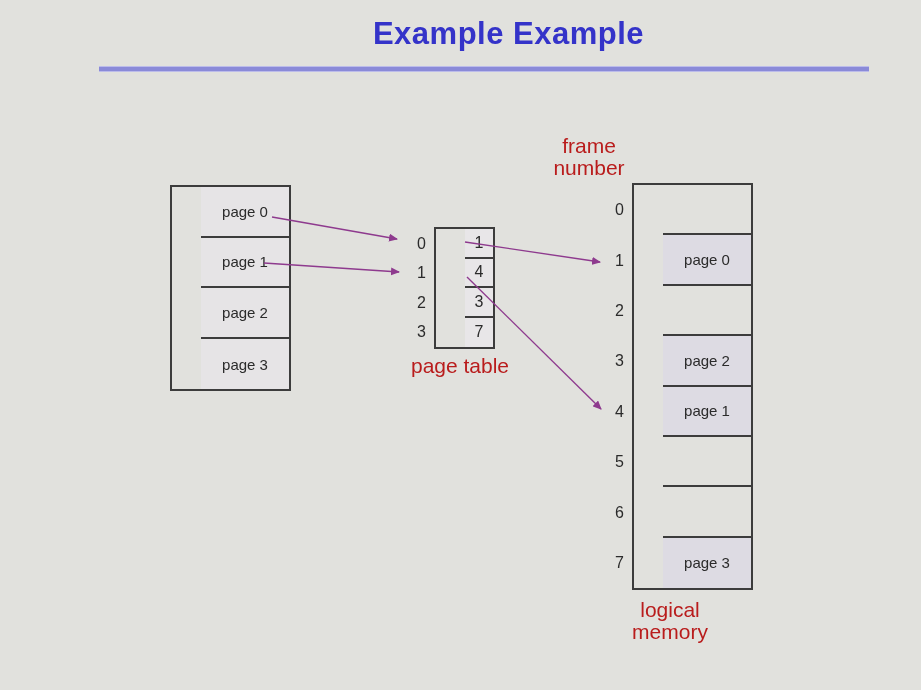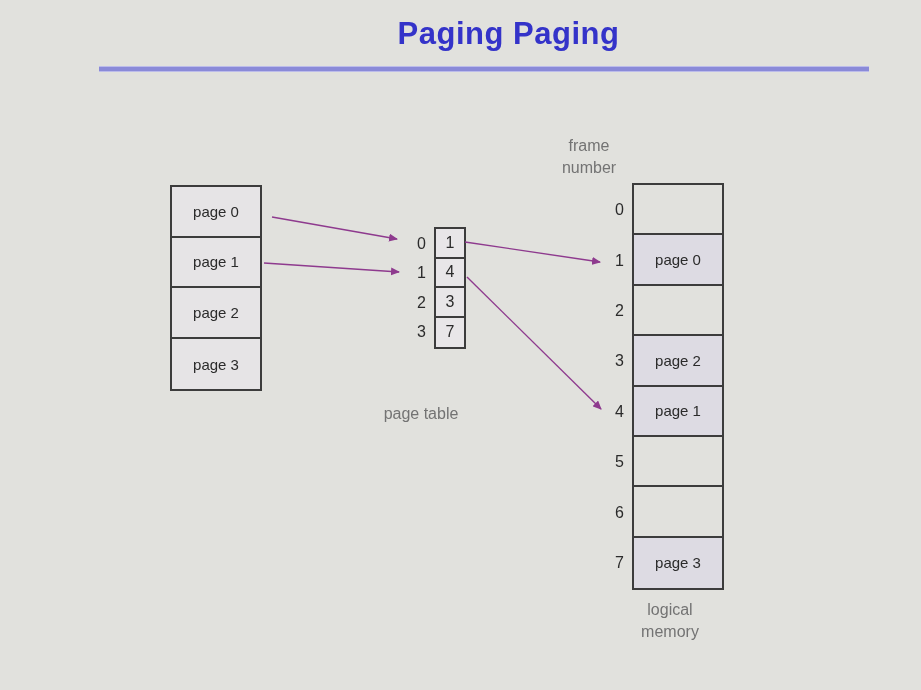--- a/index.html
+++ b/index.html
@@ -18,41 +18,41 @@
   }
   .mem { position:absolute; display:flex; }
   .numcol { display:flex; flex-direction:column; margin-top:2px; }
   .numcol .num {
     width:26px; padding-right:8px; box-sizing:content-box;
     display:flex; align-items:center; justify-content:flex-end; font-size:16px;
   }
   .cells { display:flex; flex-direction:column; border:2px solid #3c3c3c; }
   .cell {
     box-sizing:border-box; display:flex; align-items:center; justify-content:center;
-    font-size:15px; border-bottom:2px solid #3c3c3c;
+    font-size:15px; border-bottom:2px solid #3c3c3c;margin-left:29px;
   }
   .cell:last-child { border-bottom:none; }
   .lm .cell  { width:88px; height:50.6px; background:#e6e4e6; }
   .pt .cell  { width:28px; height:29.5px; background:#e8e6e8; font-size:16px; }
   .pt .num   { height:29.5px; font-size:16px; }
   .pm .cell  { width:88px; height:50.4px; background:#e1e1dd; }
   .pm .cell.filled { background:#dddbe3; }
   .pm .num   { height:50.4px; }
   .lbl {
-    position:absolute; text-align:center; font-size:16px; line-height:22px;
-    color:#737373;
+    position:absolute; text-align:center; font-size:21px; line-height:22px;
+    color:#b91c1c;
   }
   .arrows { position:absolute; left:0; top:0; pointer-events:none; }
 </style>
 </head>
 <body>
 
 <div class="slide">
 
-  <div class="title">Paging Paging</div>
+  <div class="title">Example Example</div>
   <div class="rule"></div>
 
   <div class="mem lm" style="left:170px; top:185px;">
     <div class="cells">
       <div class="cell">page 0</div>
       <div class="cell">page 1</div>
       <div class="cell">page 2</div>
       <div class="cell">page 3</div>
     </div>
   </div>
@@ -64,21 +64,21 @@
       <div class="num">2</div>
       <div class="num">3</div>
     </div>
     <div class="cells">
       <div class="cell">1</div>
       <div class="cell">4</div>
       <div class="cell">3</div>
       <div class="cell">7</div>
     </div>
   </div>
-  <div class="lbl" style="left:361px; top:355px; width:120px;margin-top:48px;">page table</div>
+  <div class="lbl" style="left:400px; top:355px; width:120px;">page table</div>
 
   <div class="lbl" style="left:549px; top:135px; width:80px;">frame number</div>
   <div class="mem pm" style="left:598px; top:183px;">
     <div class="numcol">
       <div class="num">0</div>
       <div class="num">1</div>
       <div class="num">2</div>
       <div class="num">3</div>
       <div class="num">4</div>
       <div class="num">5</div>

